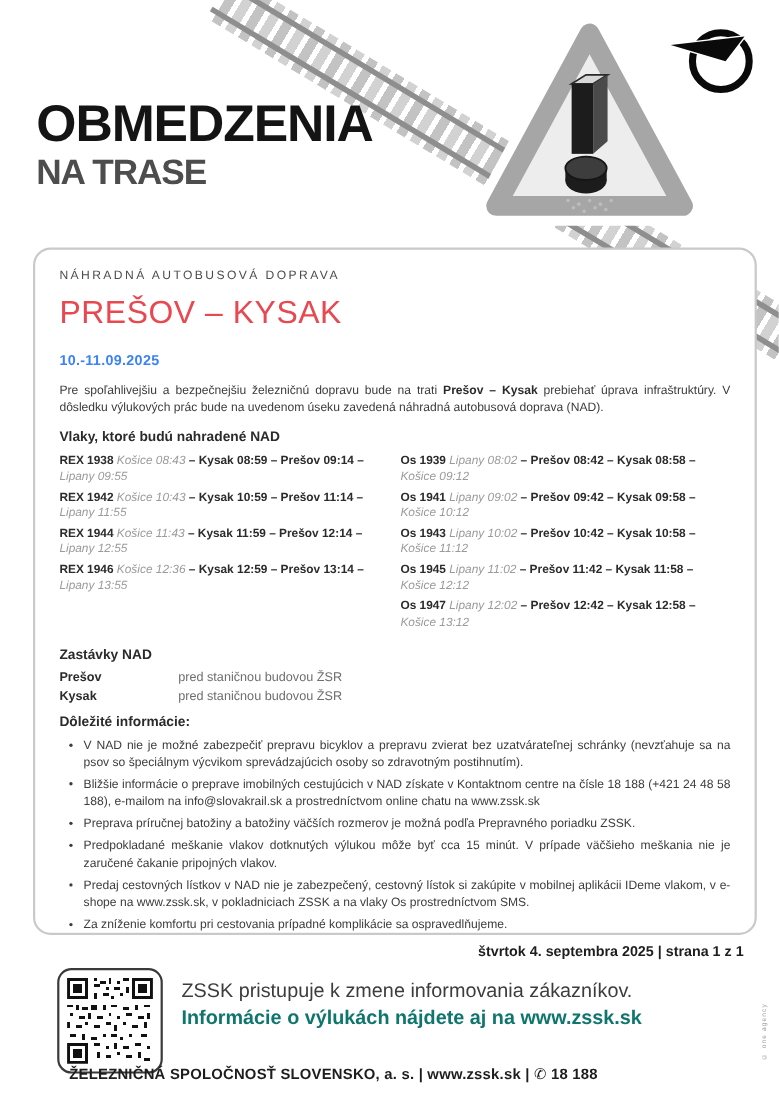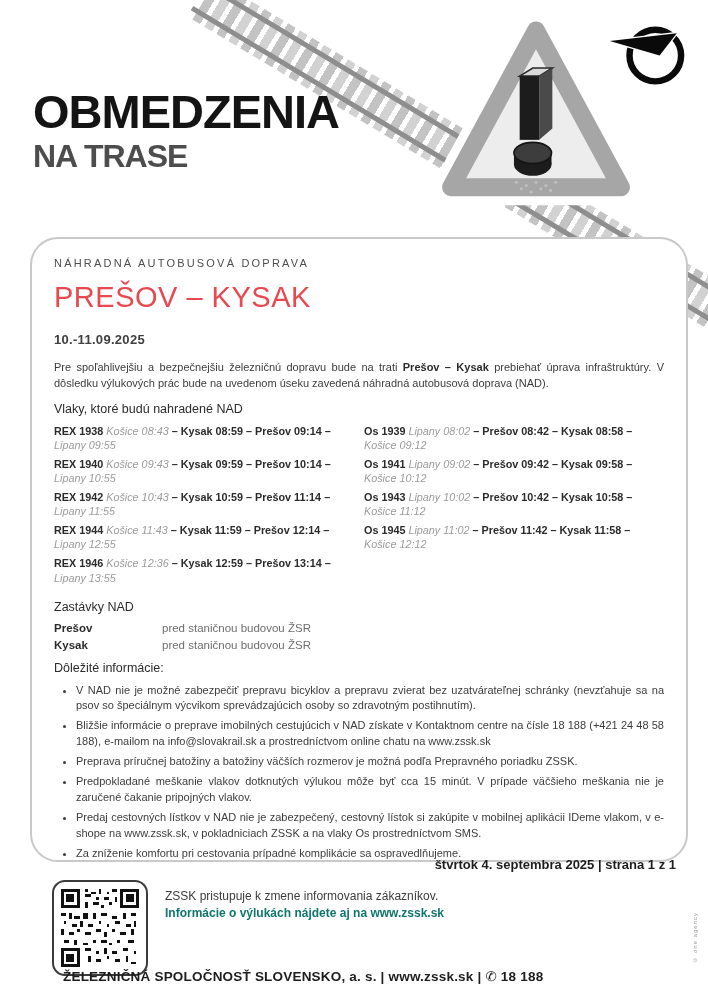--- a/index.html
+++ b/index.html
@@ -16,42 +16,42 @@
 
   .logo { position:absolute; right:14px; top:10px; width:86px; height:86px; z-index:3; }
   .tri  { position:absolute; left:438px; top:14px; width:196px; height:206px; z-index:2; }
 
   .titles { position:absolute; left:33px; top:86px; z-index:3; }
   .t1 { font-size:47px; font-weight:800; letter-spacing:-1px; color:#141414; line-height:1.12; }
   .t2 { font-size:32px; font-weight:800; letter-spacing:-1px; color:#4d4d4d; line-height:1.12; }
 
   
   .notice-box { position:absolute; left:30px; top:225px; width:658px; height:625px; z-index:2;
-    background:#fff; border:2px solid #c9c9c9; border-radius:28px; padding:16px 22px; overflow:hidden;margin-top:12px; }
+    background:#fff; border:2px solid #c9c9c9; border-radius:16px; padding:16px 22px; overflow:hidden; }
   .eyebrow { font-size:11px; letter-spacing:2.2px; color:#4d4d4d; margin:2px 0 12px; }
   .route   { font-size:29px; font-weight:500; letter-spacing:0.5px; color:#e8484f; margin-bottom:18px; }
-  .daterange { font-size:13px; font-weight:700; color:#404040; letter-spacing:0.3px; margin-bottom:13px; }
+  .daterange { font-size:13px; font-weight:700; color:#3b82f6; letter-spacing:0.3px; margin-bottom:13px; }
   .intro { font-size:11px; line-height:1.42; text-align:justify; color:#3c3c3c; margin-bottom:11px; }
   .intro b { color:#2b2b2b; }
-  .sec-h { font-size:12.5px; font-weight:400; color:#2b2b2b; margin:10px 0 8px; }
+  .sec-h { font-size:12.5px; font-weight:700; color:#2b2b2b; margin:10px 0 8px; }
   .trains { display:grid; grid-template-columns:1fr 1fr; column-gap:10px; }
   .train { font-size:10.8px; line-height:1.3; margin-bottom:5px; color:#2b2b2b; }
   .train b { font-weight:700; color:#2b2b2b; }
   .train i { font-style:italic; color:#9b9b9b; }
   .stop-row { display:flex; font-size:11.5px; margin-bottom:5px; }
   .stop-name { font-weight:700; width:108px; color:#2b2b2b; }
   .stop-loc  { color:#6e6e6e; }
   .info { list-style:disc; padding-left:22px; margin-top:2px; }
   .info li { font-size:11px; line-height:1.4; text-align:justify; color:#3c3c3c; margin-bottom:5px; }
 
   
   .date-page { position:absolute; right:32px; top:857px; font-size:13px; font-weight:700; color:#1d1d1d; z-index:3;margin-left:36px; }
   .qr { position:absolute; left:52px; top:880px; width:96px; height:96px; border:2.5px solid #3a3a3a; border-radius:13px; padding:7px; z-index:3; background:#fff; }
   .qr svg { width:100%; height:100%; }
-  .qr-note { position:absolute; left:165px; top:888px; font-size:12px; color:#3c3c3c; line-height:1.4; z-index:3; }
+  .qr-note { position:absolute; left:165px; top:888px; font-size:18px; color:#3c3c3c; line-height:1.4; z-index:3; }
   .qr-note .b { font-weight:700; color:#0f766e; }
   .company { position:absolute; left:63px; top:968px; font-size:13.5px; font-weight:700; color:#1d1d1d; letter-spacing:0.2px; z-index:3; }
   .company .ph { font-weight:400; }
   .side-note { position:absolute; right:10px; top:912px; writing-mode:vertical-rl; transform:rotate(180deg);
     font-size:6px; color:#9a9a9a; letter-spacing:1px; z-index:3; }
 </style>
 </head>
 <body>
 
 <div class="page">
@@ -97,30 +97,30 @@
     <div class="eyebrow">NÁHRADNÁ AUTOBUSOVÁ DOPRAVA</div>
     <div class="route">PREŠOV – KYSAK</div>
     <div class="daterange">10.-11.09.2025</div>
 
     <p class="intro"><span>Pre spoľahlivejšiu a bezpečnejšiu železničnú dopravu bude na trati </span><b>Prešov – Kysak</b><span> prebiehať úprava infraštruktúry. V dôsledku výlukových prác bude na uvedenom úseku zavedená náhradná autobusová doprava (NAD).</span></p>
 
     <div class="sec-h">Vlaky, ktoré budú nahradené NAD</div>
     <div class="trains">
       <div class="tcol">
           <div class="train"><b>REX 1938</b> <i>Košice 08:43</i> <b>– Kysak 08:59 – Prešov 09:14 –</b> <i>Lipany 09:55</i></div>
-          <div class="train"><b>REX 1940</b> <i>Košice 09:43</i> <b>– Kysak 09:59 – Prešov 10:14 –</b> <i>Lipany 10:55</i></div>
           <div class="train"><b>REX 1942</b> <i>Košice 10:43</i> <b>– Kysak 10:59 – Prešov 11:14 –</b> <i>Lipany 11:55</i></div>
           <div class="train"><b>REX 1944</b> <i>Košice 11:43</i> <b>– Kysak 11:59 – Prešov 12:14 –</b> <i>Lipany 12:55</i></div>
           <div class="train"><b>REX 1946</b> <i>Košice 12:36</i> <b>– Kysak 12:59 – Prešov 13:14 –</b> <i>Lipany 13:55</i></div>
         </div>
       <div class="tcol">
           <div class="train"><b>Os 1939</b> <i>Lipany 08:02</i> <b>– Prešov 08:42 – Kysak 08:58 –</b> <i>Košice 09:12</i></div>
           <div class="train"><b>Os 1941</b> <i>Lipany 09:02</i> <b>– Prešov 09:42 – Kysak 09:58 –</b> <i>Košice 10:12</i></div>
           <div class="train"><b>Os 1943</b> <i>Lipany 10:02</i> <b>– Prešov 10:42 – Kysak 10:58 –</b> <i>Košice 11:12</i></div>
           <div class="train"><b>Os 1945</b> <i>Lipany 11:02</i> <b>– Prešov 11:42 – Kysak 11:58 –</b> <i>Košice 12:12</i></div>
+          <div class="train"><b>Os 1947</b> <i>Lipany 12:02</i> <b>– Prešov 12:42 – Kysak 12:58 –</b> <i>Košice 13:12</i></div>
         </div>
     </div>
 
     <div class="sec-h">Zastávky NAD</div>
     <div>
         <div class="stop-row">
           <span class="stop-name">Prešov</span>
           <span class="stop-loc">pred staničnou budovou ŽSR</span>
         </div>
         <div class="stop-row">

